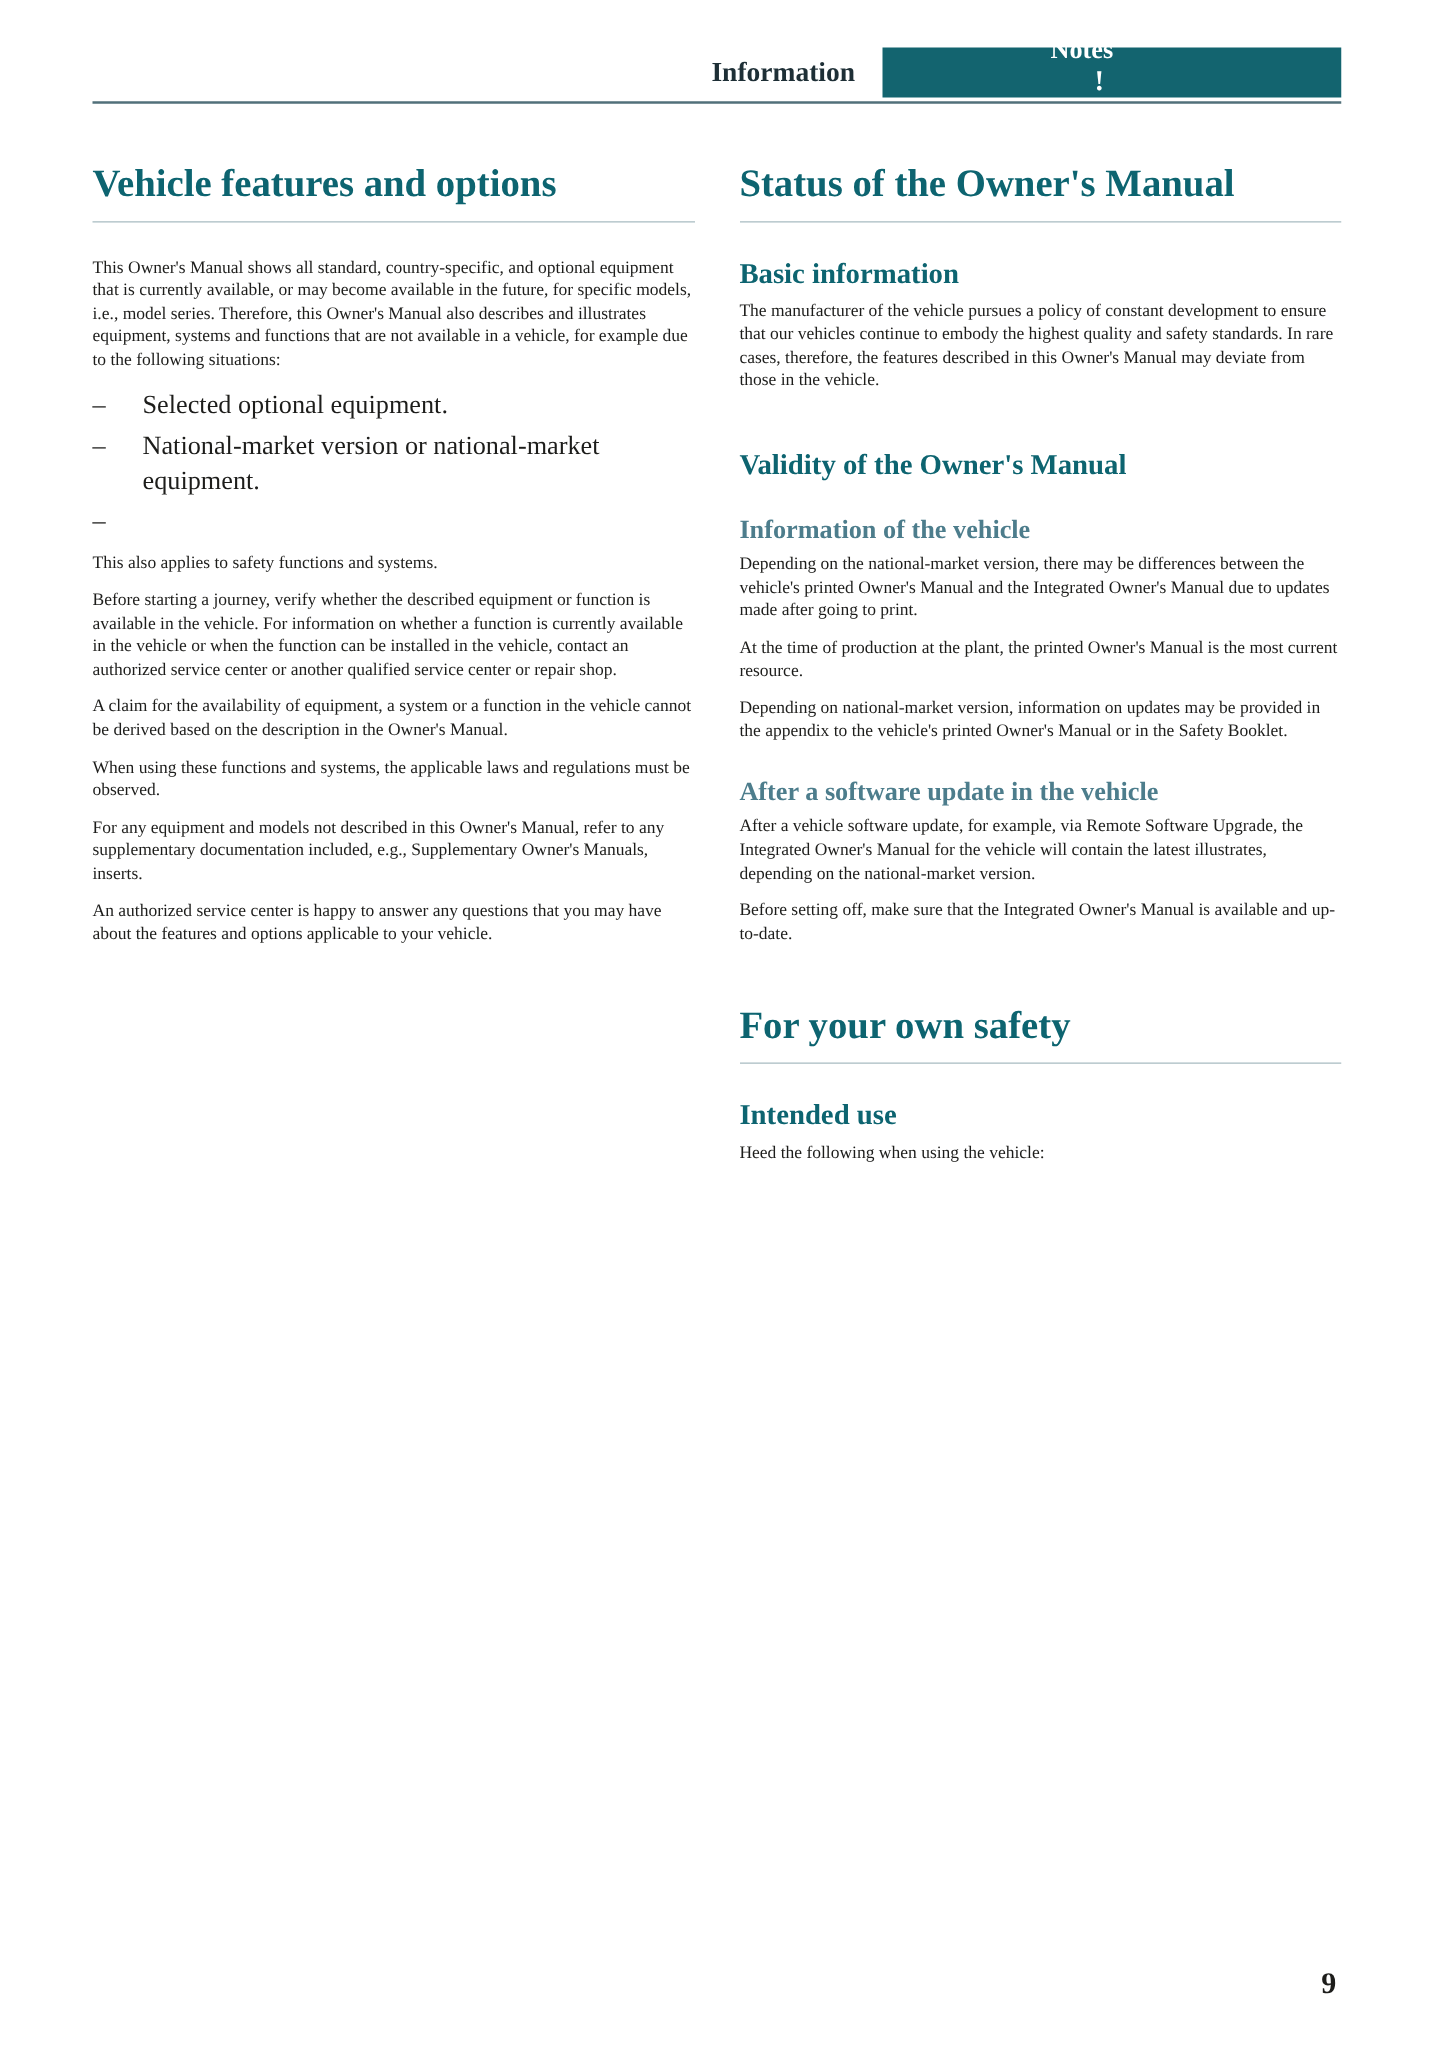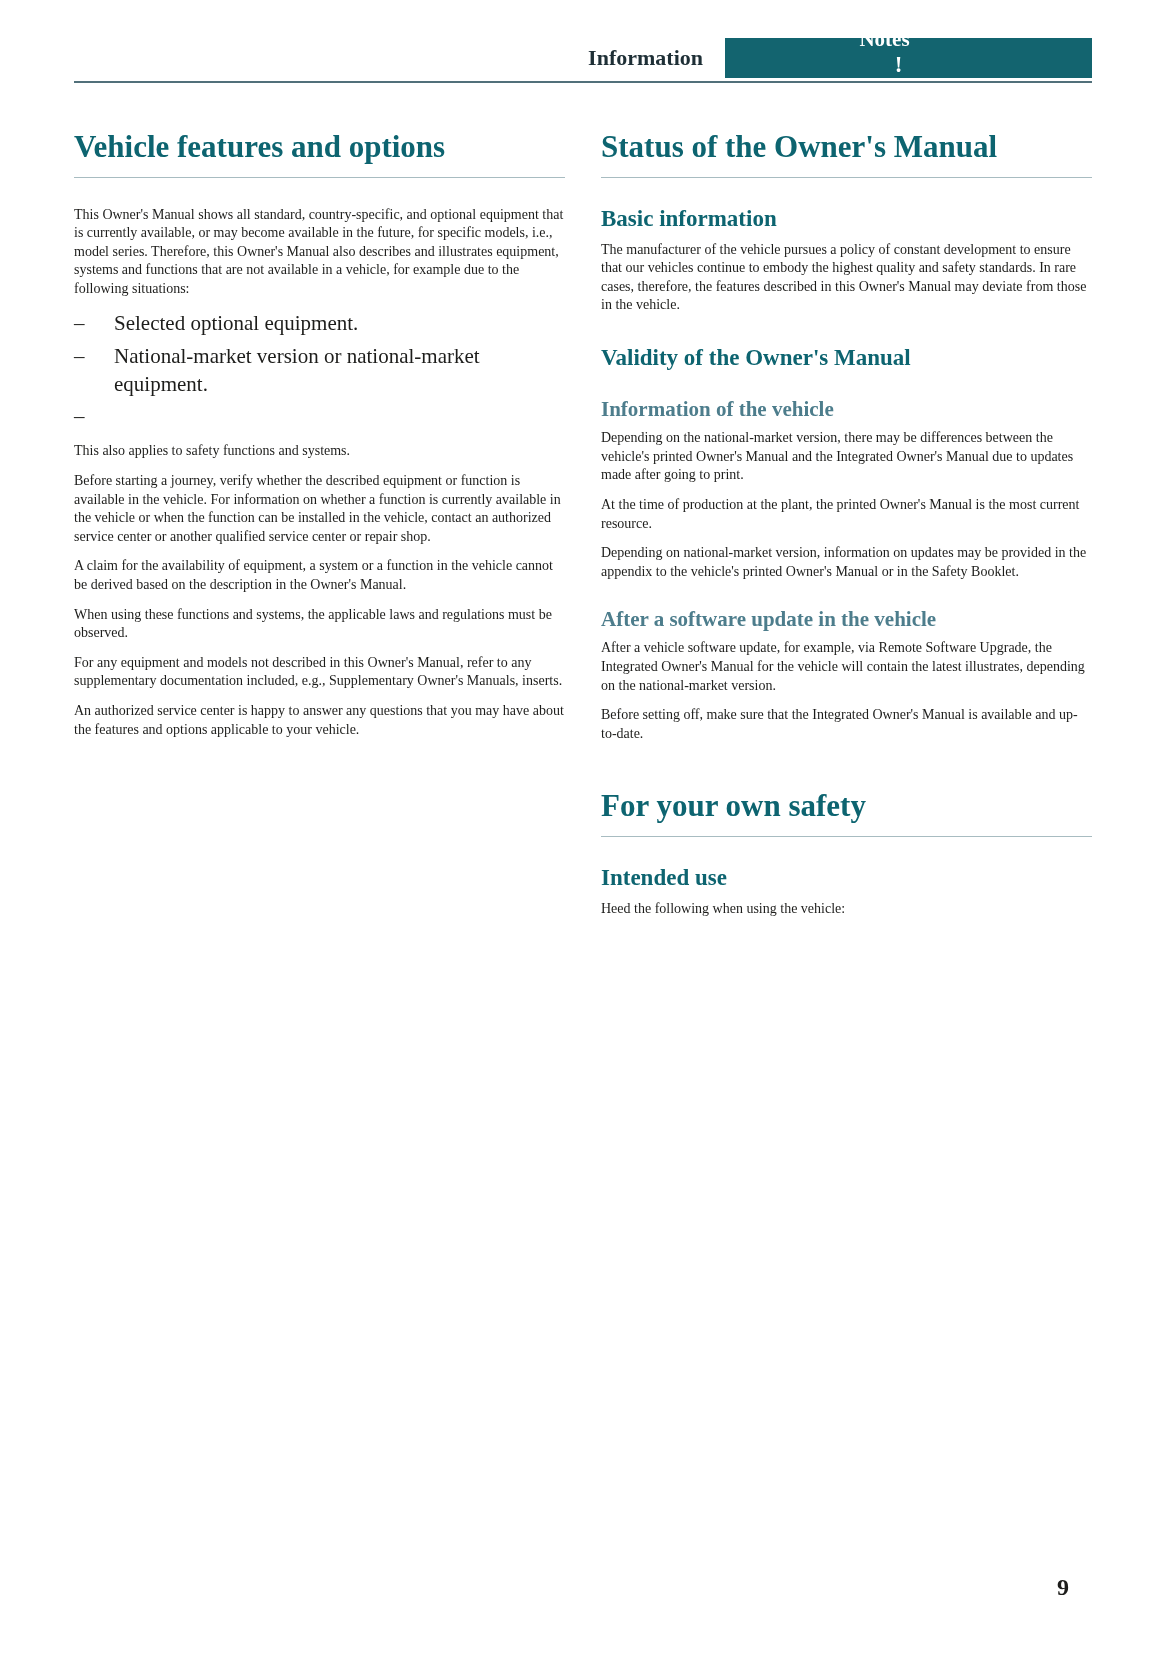--- a/index.html
+++ b/index.html
@@ -8,21 +8,21 @@
     width: 1165px;
     height: 1653px;
     font-family: "Liberation Serif", "DejaVu Serif", serif;
     color: #1d1d1b;
     overflow: hidden;
   }
   .page {
     position: relative;
     width: 1165px;
     height: 1653px;
-    padding: 38px 73px 0 74px;
+    padding: 38px 92px 0 74px;
   }
   
   .header-row {
     display: flex;
     justify-content: flex-end;
     align-items: stretch;
     height: 40px;
   }
   .section-label {
     display: flex;
@@ -67,21 +67,21 @@
   .h1-rule {
     border: none;
     border-top: 1px solid #a8bcc1;
     margin-top: 12px;
     margin-bottom: 28px;
   }
   .h2 {
     font-size: 23px;
     font-weight: bold;
     color: #0d6470;
-    margin-top: 30px;
+    margin-top: 44px;
     margin-bottom: 9px;
   }
   .h3 {
     font-size: 21px;
     font-weight: bold;
     color: #4d7d8c;
     margin-top: 26px;
     margin-bottom: 7px;
   }
   .body-text p {

